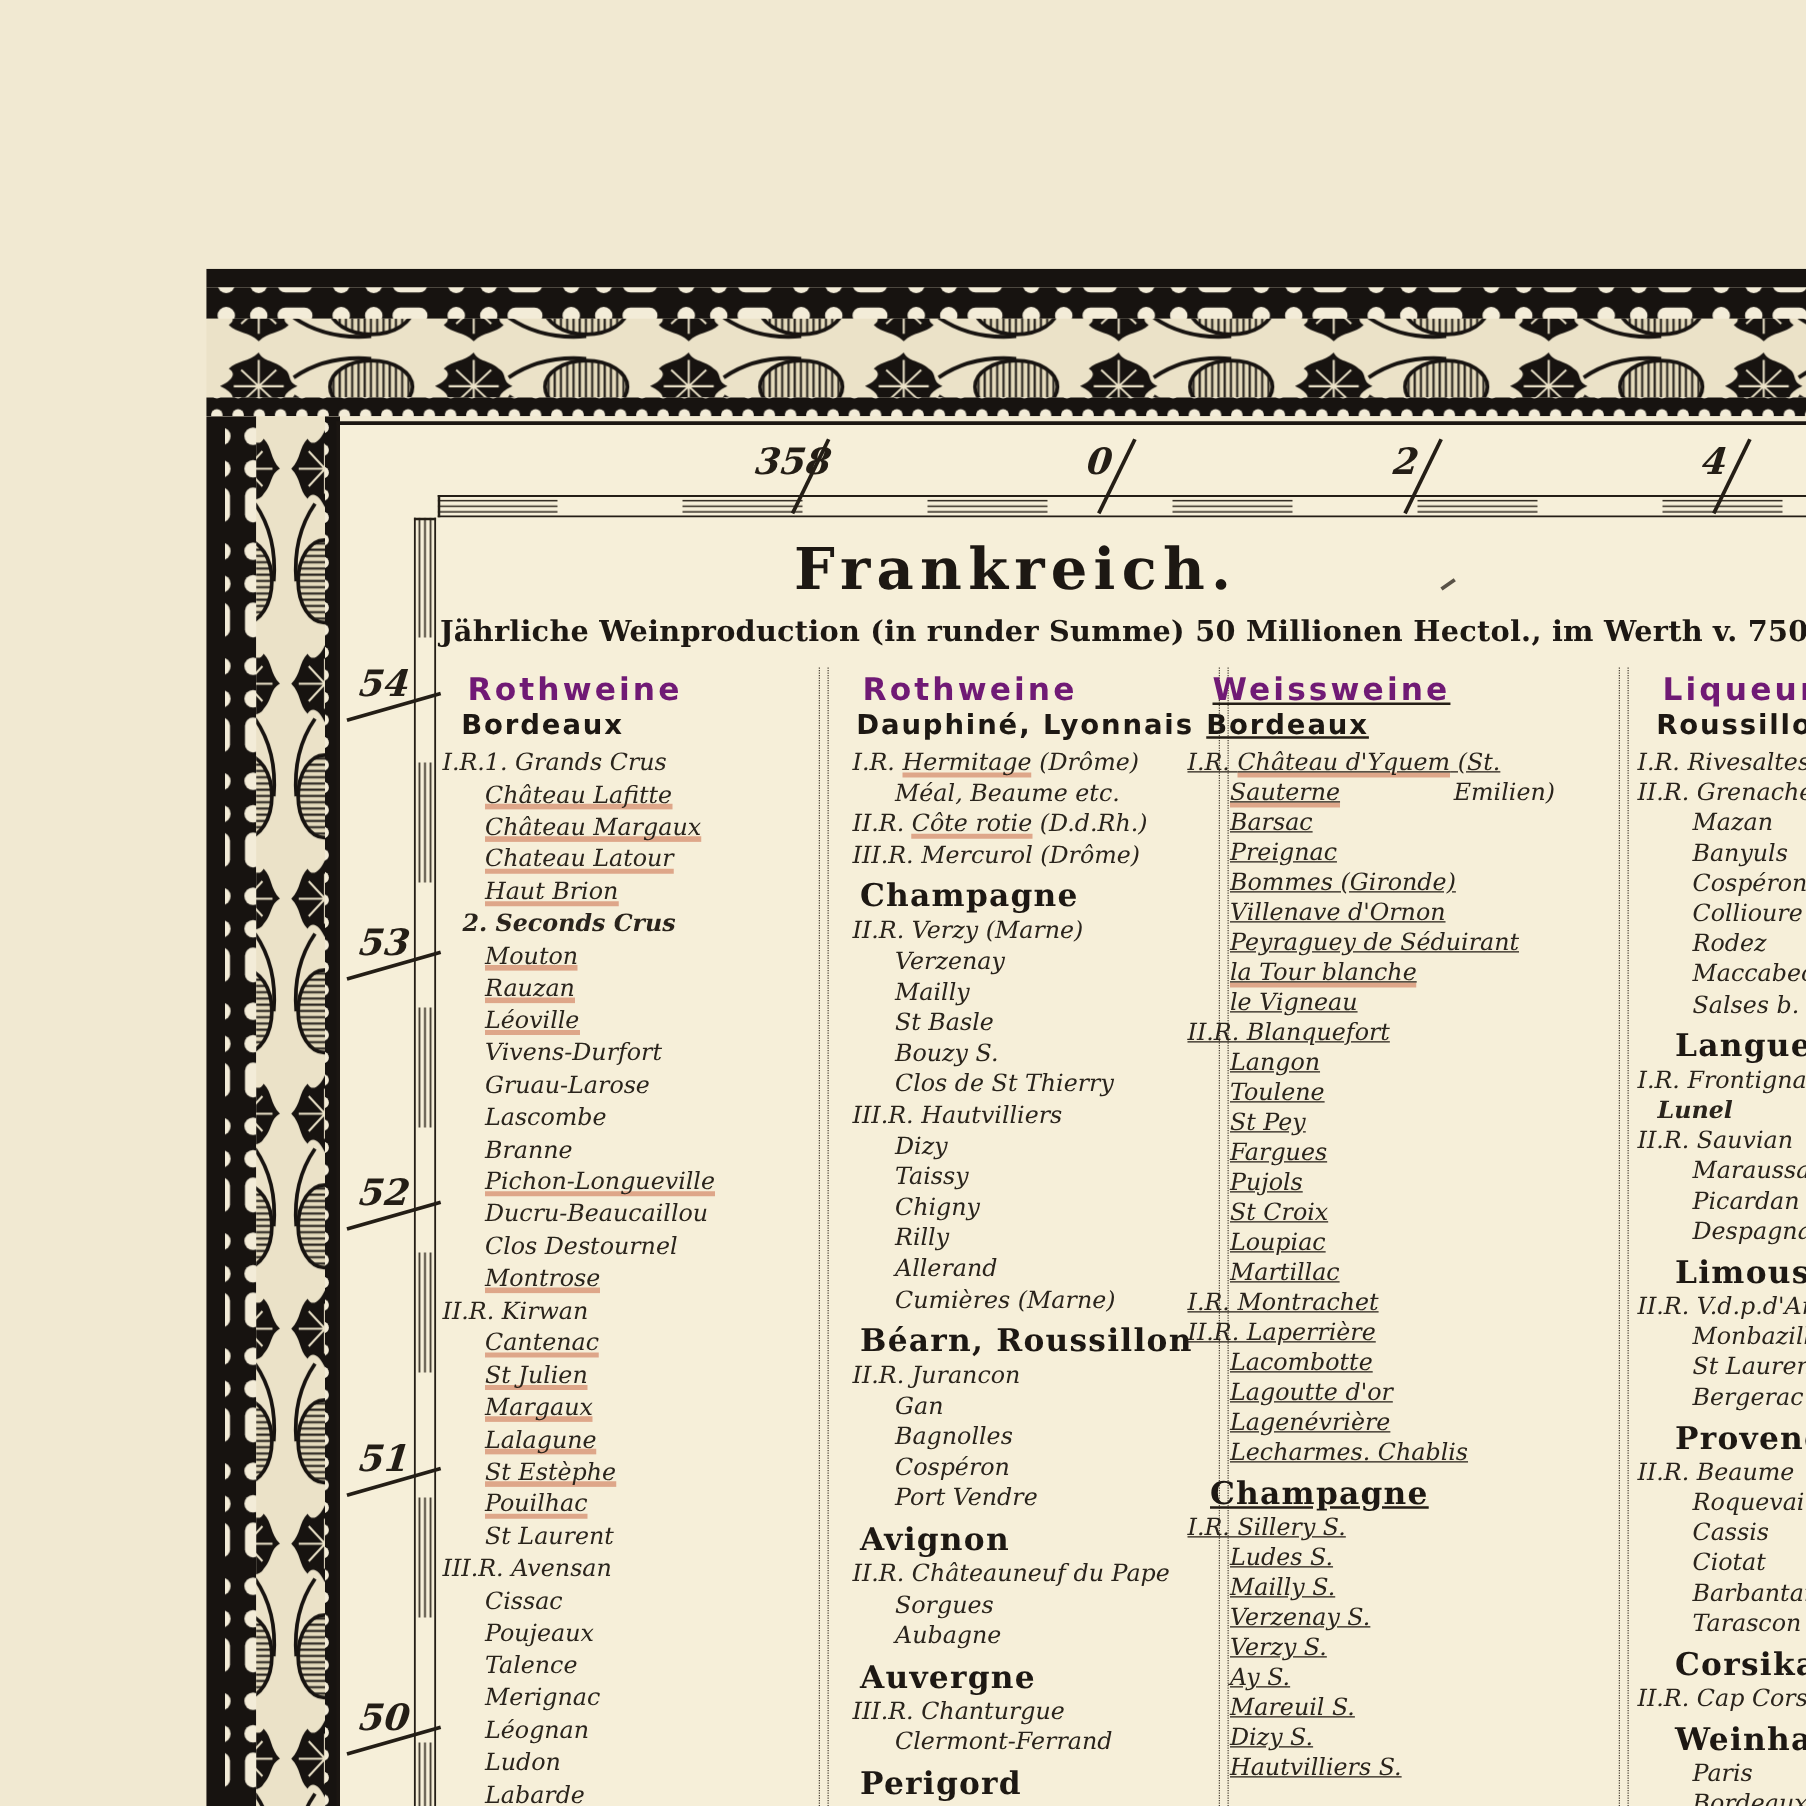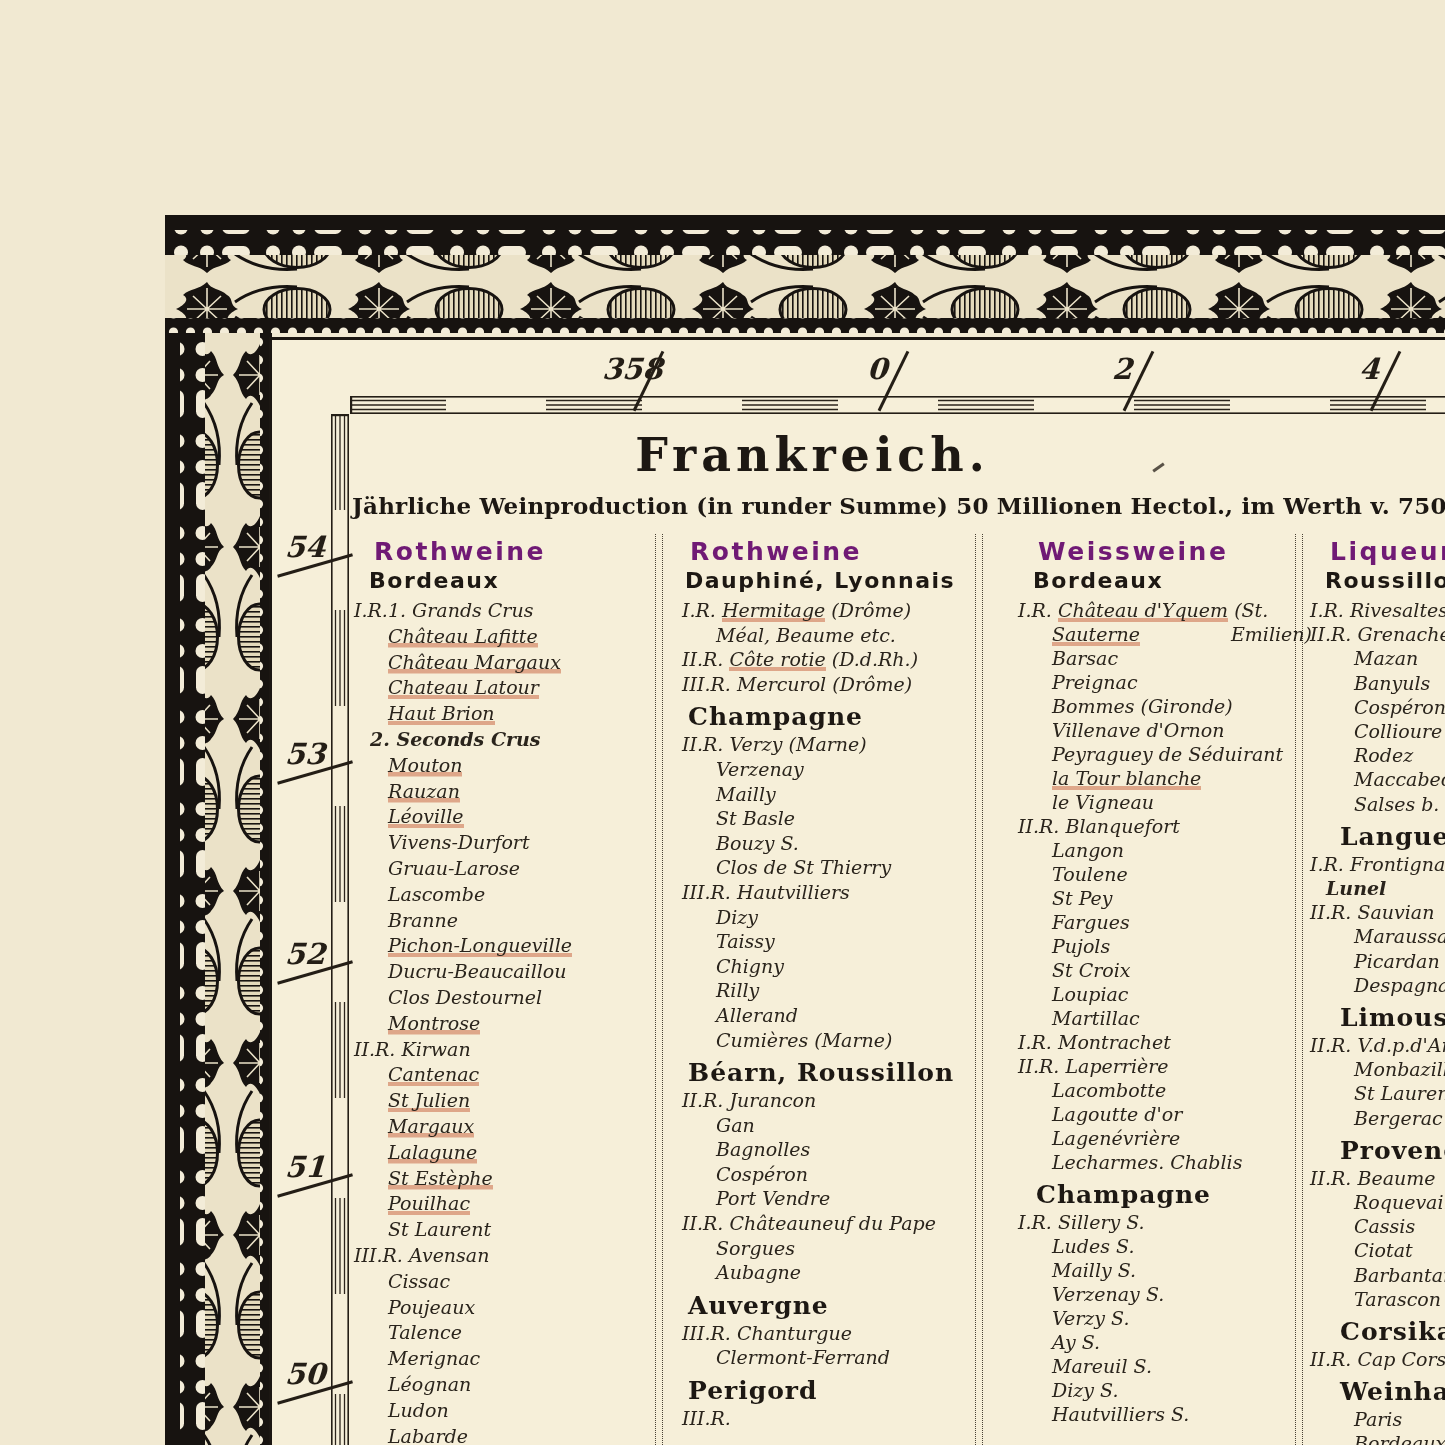--- a/index.html
+++ b/index.html
@@ -18,21 +18,21 @@
   
   .map-title{position:absolute;left:350px;top:428px;width:925px;text-align:center;
      font:bold 46px "DejaVu Serif","Liberation Serif",serif;letter-spacing:5px;color:#1d1813;}
   .title-flyspeck{position:absolute;left:1152px;top:466px;width:13px;height:3px;background:#241e16;transform:rotate(-35deg);opacity:.75;}
   .map-subtitle{position:absolute;left:352px;top:492px;width:1250px;white-space:nowrap;
      font:bold 23px "DejaVu Serif","Liberation Serif",serif;letter-spacing:.2px;color:#1d1813;}
   
   .col{position:absolute;top:537px;bottom:0;}
   .col1{left:352px;width:300px;}
   .col2{left:668px;width:300px;}
-  .col3{left:1016px;width:300px;}
+  .col3{left:948px;width:300px;text-decoration:underline;}
   .col4{left:1308px;width:240px;}
   .sep{position:absolute;top:534px;bottom:0;width:6px;
        border-left:1.6px dotted #4a4236;border-right:1.6px dotted #4a4236;}
   .h1{font:bold 25px "DejaVu Sans","Liberation Sans",sans-serif;letter-spacing:2.5px;line-height:30px;padding-left:22px;color:#701a75;white-space:nowrap;}
   .h2{font:bold 22px "DejaVu Sans","Liberation Sans",sans-serif;letter-spacing:1.5px;line-height:27px;padding-left:17px;margin-bottom:4px;color:#1d1813;white-space:nowrap;}
   .region{font:bold 25px "DejaVu Serif","Liberation Serif",serif;letter-spacing:1px;line-height:30px;margin-top:6px;padding-left:20px;color:#1d1813;white-space:nowrap;}
   .col4 .region{padding-left:32px;}
   .item{font:italic 19px "DejaVu Serif","Liberation Serif",serif;color:#2a241c;white-space:nowrap;}
   .col1 .item{line-height:25.8px;}
   .col2 .item{line-height:24.6px;margin-left:12px;}
@@ -226,20 +226,21 @@
       <div class="item i2"><span>Chigny</span></div>
       <div class="item i2"><span>Rilly</span></div>
       <div class="item i2"><span>Allerand</span></div>
       <div class="item i2"><span>Cumières (Marne)</span></div>
       <div class="region">Béarn, Roussillon</div>
       <div class="item i0"><span>II.R. Jurancon</span></div>
       <div class="item i2"><span>Gan</span></div>
       <div class="item i2"><span>Bagnolles</span></div>
       <div class="item i2"><span>Cospéron</span></div>
       <div class="item i2"><span>Port Vendre</span></div>
+      <div class="region">Avignon</div>
       <div class="item i0"><span>II.R. Châteauneuf du Pape</span></div>
       <div class="item i2"><span>Sorgues</span></div>
       <div class="item i2"><span>Aubagne</span></div>
       <div class="region">Auvergne</div>
       <div class="item i0"><span>III.R. Chanturgue</span></div>
       <div class="item i2"><span>Clermont-Ferrand</span></div>
       <div class="region">Perigord</div>
       <div class="item i0"><span>III.R.</span></div>
     </div>
   <div class="col col3">

